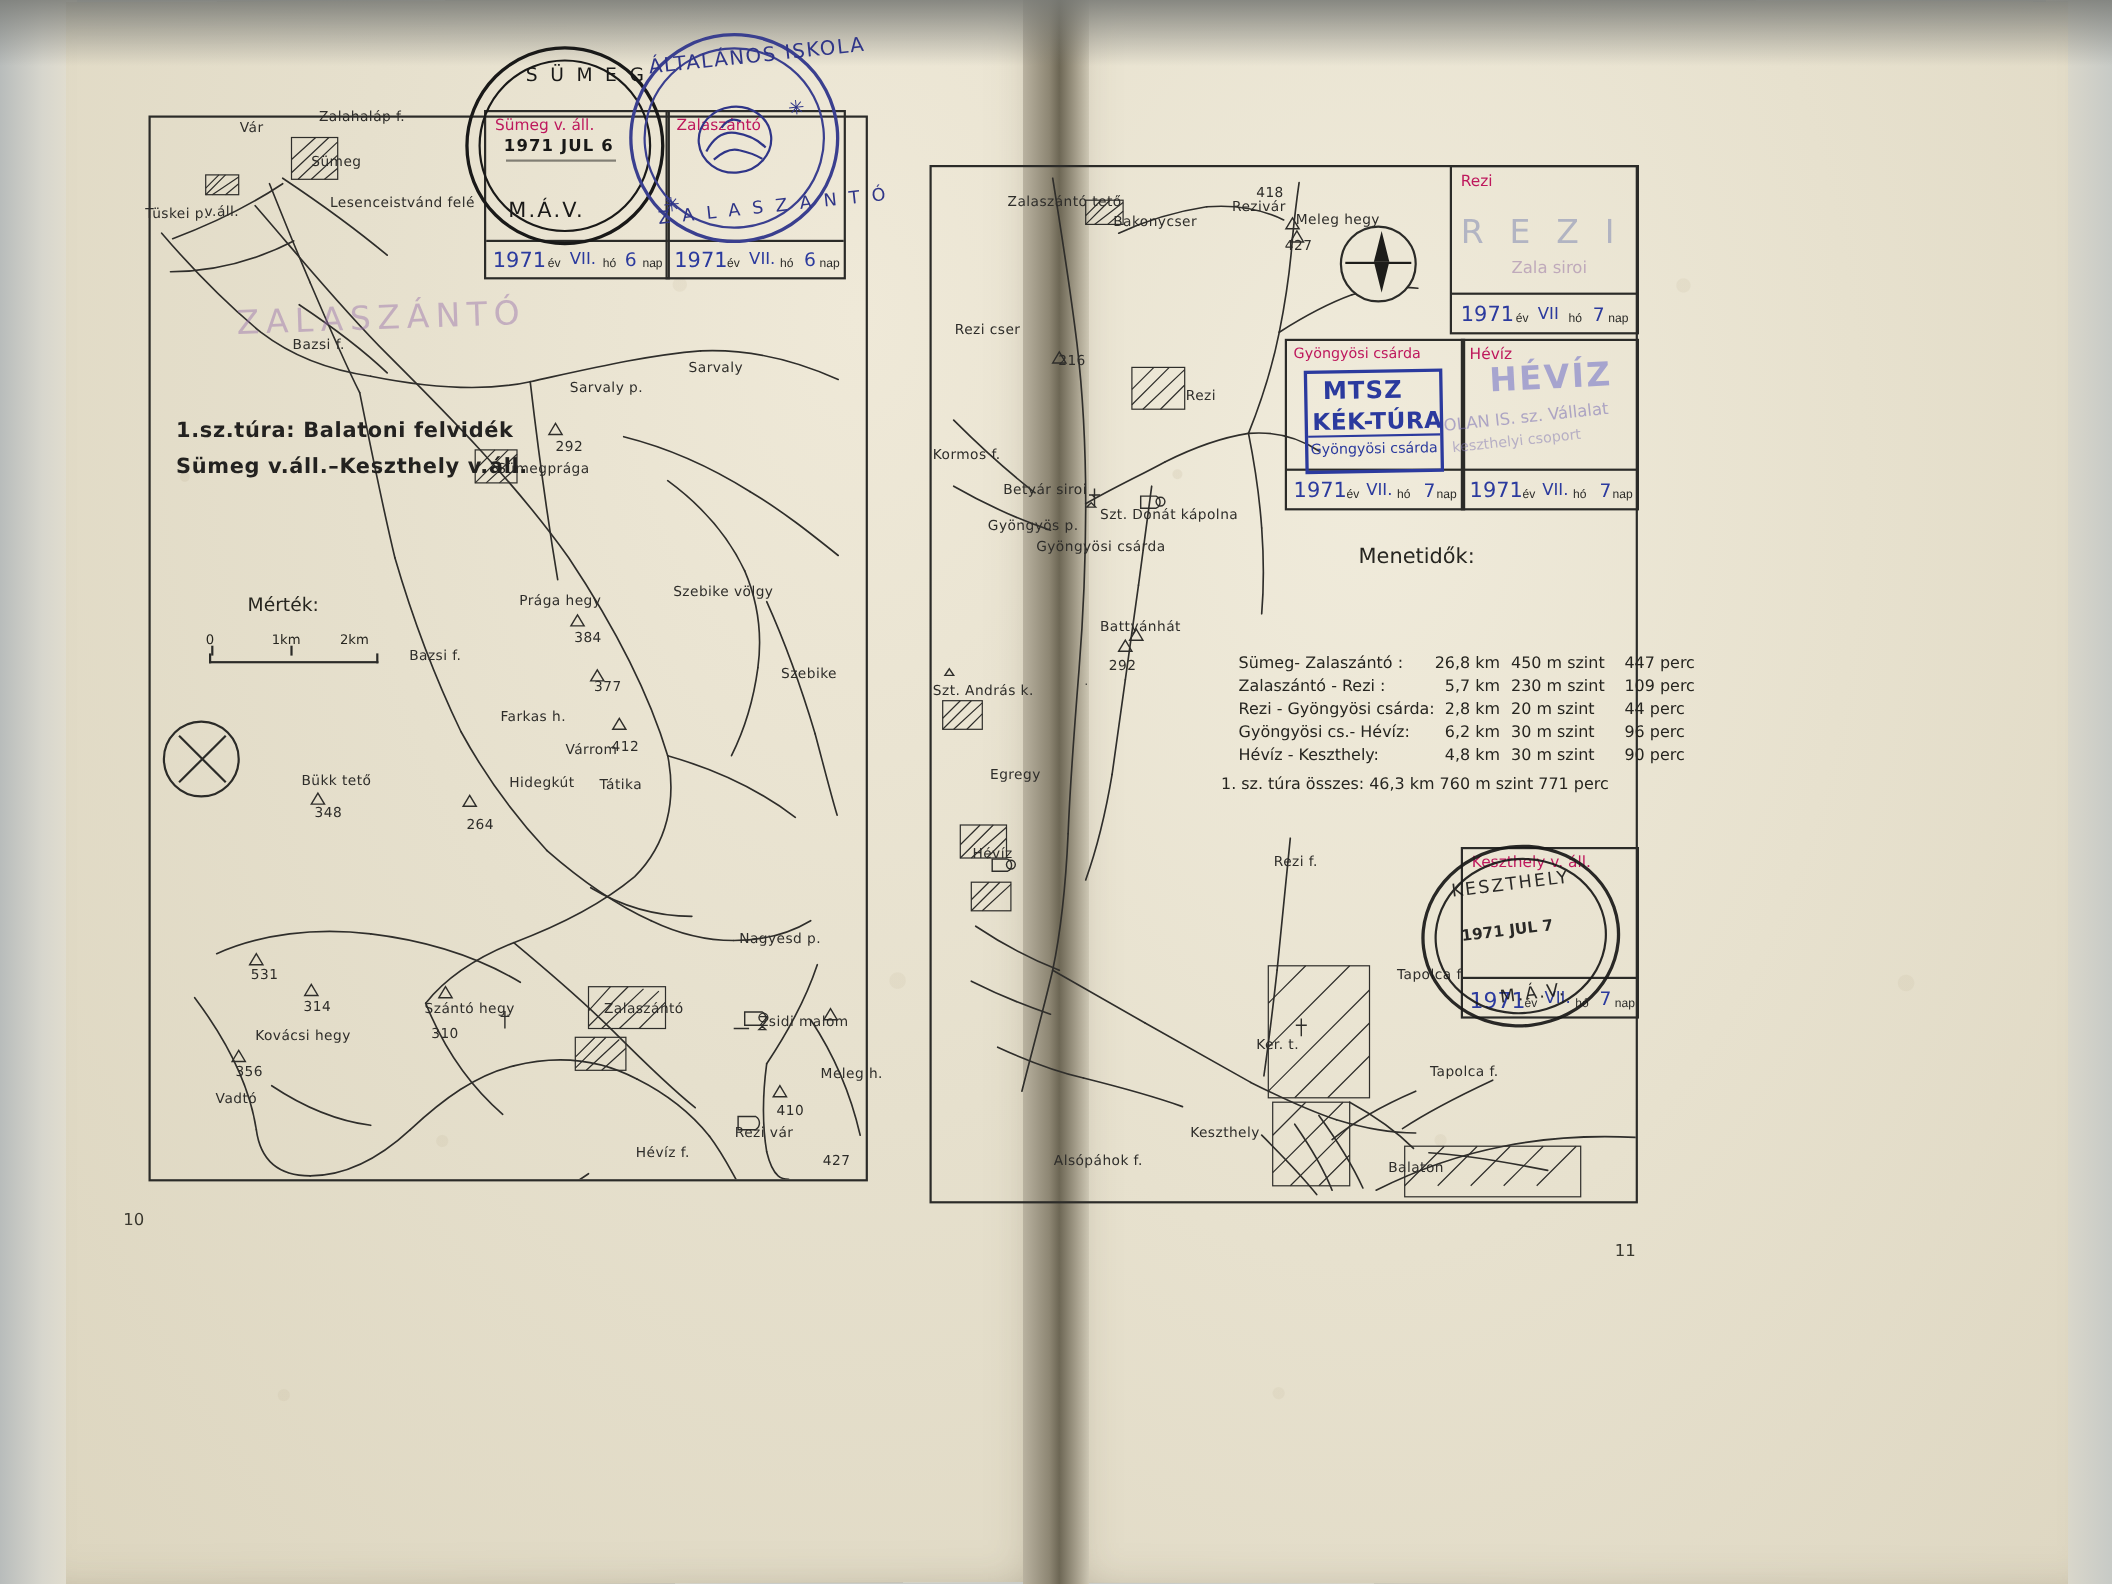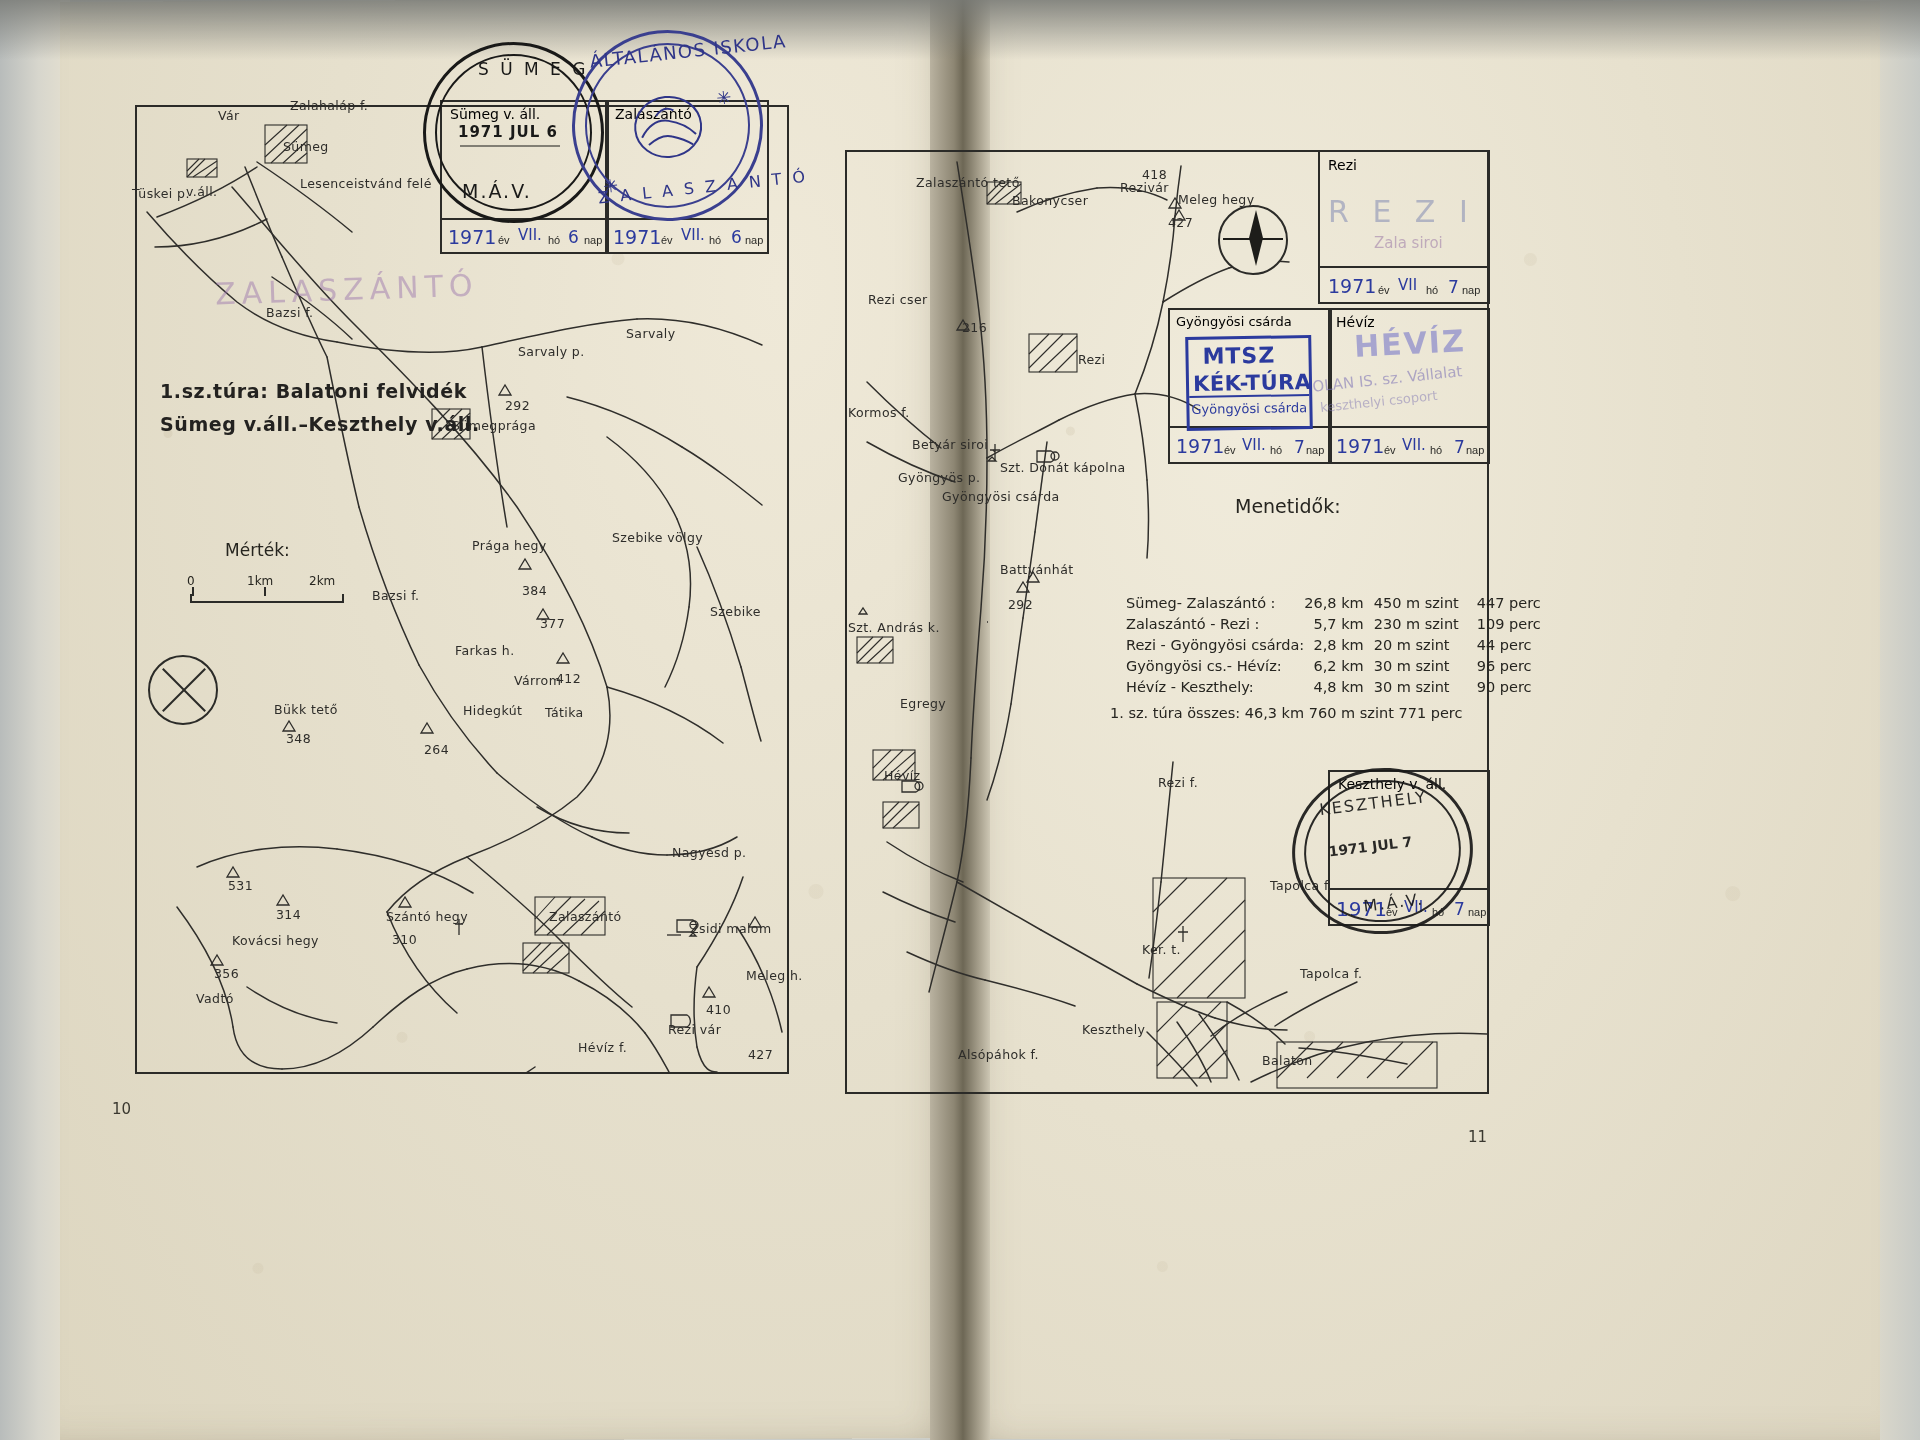--- a/index.html
+++ b/index.html
@@ -116,21 +116,21 @@
   .st-text{position:absolute;font-family:"DejaVu Sans",sans-serif;white-space:nowrap;}
 
   .blue-hand{
     font-family:"DejaVu Sans",sans-serif;
     color:#2b3a9e;
     white-space:nowrap;
   }
 
   
   .tbl{position:absolute;border:2px solid #2b2b28;}
-  .cap{position:absolute;font-family:"DejaVu Sans",sans-serif;font-size:14px;color:#000000;}
+  .cap{position:absolute;font-family:"DejaVu Sans",sans-serif;font-size:14px;color:#be185d;}
 
   .menetidok{position:absolute;left:1235px;top:495px;font-family:"DejaVu Sans",sans-serif;font-size:19px;color:#262520;}
   .times{position:absolute;left:1078px;top:592px;font-family:"DejaVu Sans",sans-serif;font-size:14.5px;color:#262520;}
   .times table{border-collapse:collapse;margin-left:48px;}
   .times td{padding:2.5px 0;white-space:nowrap;}
   .times td.n{text-align:right;padding-right:10px;}
   .times td.u{padding-right:18px;}
   .total{position:absolute;left:1110px;top:705px;font-family:"DejaVu Sans",sans-serif;font-size:14.5px;color:#262520;white-space:nowrap;}
 
   .folio{position:absolute;font-family:"DejaVu Sans",sans-serif;font-size:15px;color:#3a382f;}
@@ -271,21 +271,21 @@
         <div class="hw s10" style="left: 146px; top: 32px;">Sümeg</div>
         <div class="hw s10" style="left: 163px; top: 69px;">Lesenceistvánd felé</div>
         <div class="hw s10" style="left: 49px; top: 77px;">v.áll.</div>
         <div class="hw s10" style="left: -5px; top: 79px;">Tüskei p.</div>
         <div class="hw s10" style="left: 129px; top: 198px;">Bazsi f.</div>
         <div class="hw s10" style="left: 381px; top: 237px;">Sarvaly p.</div>
         <div class="hw s10" style="left: 489px; top: 219px;">Sarvaly</div>
         <div class="hw s10" style="left: 368px; top: 291px;">292</div>
         <div class="hw s10" style="left: 315px; top: 311px;">Sümegprága</div>
         <div class="hw s10" style="left: 335px; top: 431px;">Prága hegy</div>
-        <div class="hw s10" style="left: 385px; top: 465px; margin-top: 11px;">384</div>
+        <div class="hw s10" style="left: 385px; top: 465px;">384</div>
         <div class="hw s10" style="left: 475px; top: 423px;">Szebike völgy</div>
         <div class="hw s10" style="left: 573px; top: 497px;">Szebike</div>
         <div class="hw s10" style="left: 403px; top: 509px;">377</div>
         <div class="hw s10" style="left: 318px; top: 536px;">Farkas h.</div>
         <div class="hw s10" style="left: 235px; top: 481px;">Bazsi f.</div>
         <div class="hw s10" style="left: 377px; top: 566px;">Várrom</div>
         <div class="hw s10" style="left: 419px; top: 564px;">412</div>
         <div class="hw s10" style="left: 326px; top: 596px;">Hidegkút</div>
         <div class="hw s10" style="left: 408px; top: 598px;">Tátika</div>
         <div class="hw s10" style="left: 137px; top: 595px;">Bükk tető</div>

